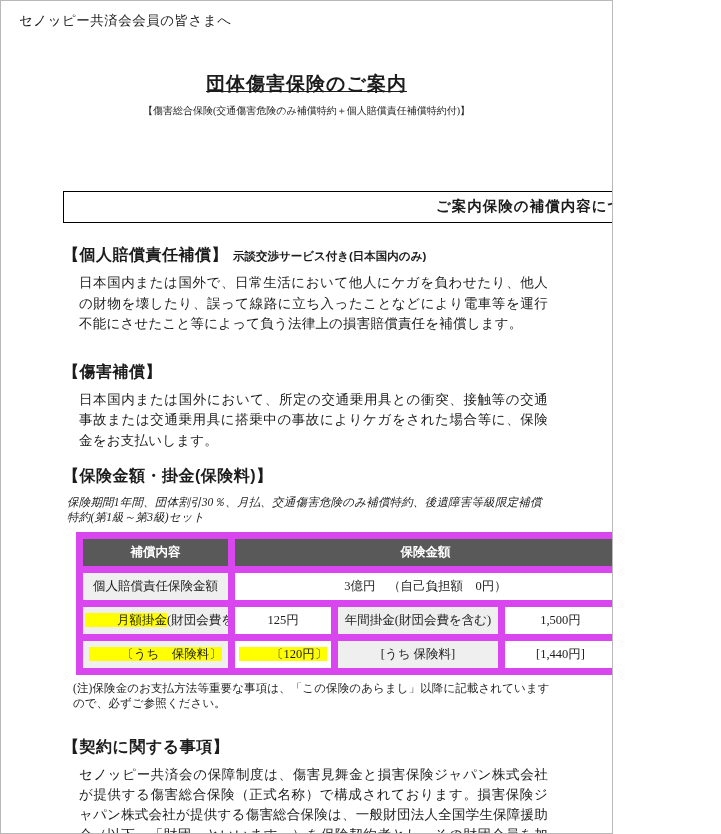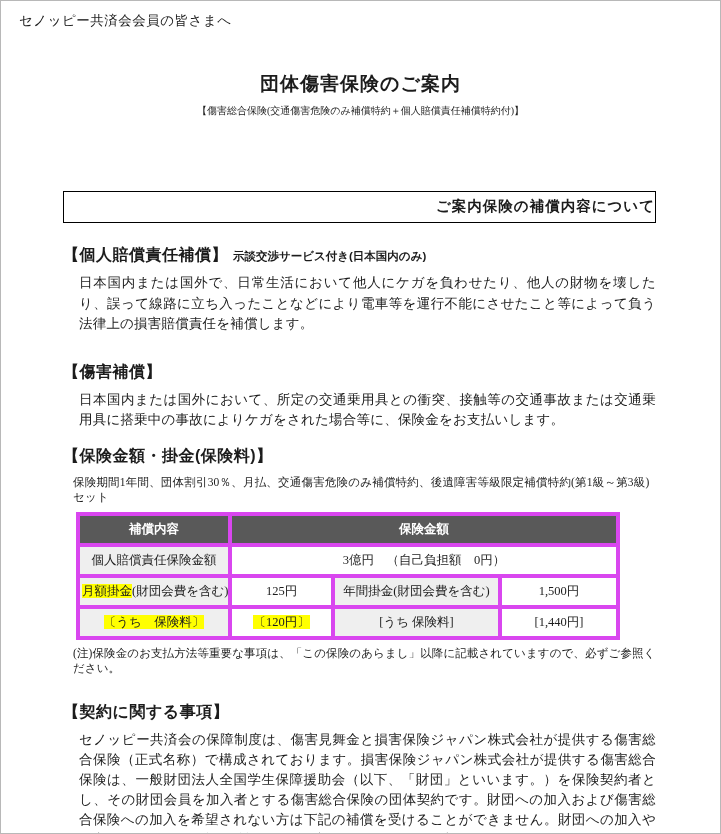--- a/index.html
+++ b/index.html
@@ -1,32 +1,32 @@
 <!DOCTYPE html>
 <html><head>
 <meta charset="utf-8">
 <style>
   html,body { margin:0; padding:0; background:#fff; }
   .page {
     position:relative;
-    width:721px; height:834px;
+    width:613px; height:834px;
     box-sizing:border-box;
     background:#ffffff;
     border:1px solid #b8b8b8;
     overflow:hidden;
     font-family:"Liberation Serif","DejaVu Serif",serif;
     color:#1c1c1c;
   }
   .gothic { font-family:"Liberation Sans","DejaVu Sans",sans-serif; }
 
   .greeting { margin:11px 0 0 18px; font-size:13.5px; letter-spacing:0.5px; }
 
   .doc-title {
     margin-top:41px; text-align:center;
-    font-weight:bold; font-size:19px; letter-spacing:1px;
+    font-weight:bold; font-size:19px; letter-spacing:1px;text-decoration:underline;
   }
   .doc-subtitle { margin-top:7px; text-align:center; font-size:10px; }
 
   .box-heading {
     box-sizing:border-box;
     width:593px; margin:73px 0 0 62px;
     border:1px solid #000;
     text-align:right; font-weight:bold; font-size:14.5px;
     padding:5px 0 6px 0; letter-spacing:1px;
   }
@@ -39,42 +39,42 @@
     font-size:13.5px; line-height:20.5px;
     text-align:justify; text-justify:inter-ideograph;
     letter-spacing:0.2px;
   }
 
   .sec-injury   { margin-top:27px; }
   .sec-liability{ margin-top:22px; }
   .sec-premium  { margin-top:15px; }
   .sec-contract { margin-top:26px; }
 
-  .conditions { margin:8px 0 0 10px; font-size:11.5px; letter-spacing:0.2px; }
+  .conditions { margin:8px 0 0 4px; font-size:11.5px; letter-spacing:0.2px;font-style:italic; }
 
   table.premium {
     margin:7px 0 0 13px;
     border-collapse:collapse;
     width:540px;
     table-layout:fixed;
   }
   table.premium td, table.premium th {
-    border:4px solid #d946ef;
+    border:7px solid #d946ef;
     text-align:center; vertical-align:middle;
     font-size:12.5px; font-weight:normal;
     padding:5px 2px; height:17px;
     overflow:hidden; white-space:nowrap;
   }
   table.premium th {
     background:#595959; color:#ffffff;
     font-family:"Liberation Sans","DejaVu Sans",sans-serif;
     font-weight:bold;
   }
   .g  { background:#efefef; }
-  .hl { background:#ffff00; }
+  .hl { background:#ffff00;padding-left:32px; }
 
   .tbl-note { margin:6px 0 0 10px; font-size:11.5px; letter-spacing:0.1px; }
 </style>
 </head>
 <body>
 
 <div class="page">
 
   <div class="greeting">セノッピー共済会会員の皆さまへ</div>
 

